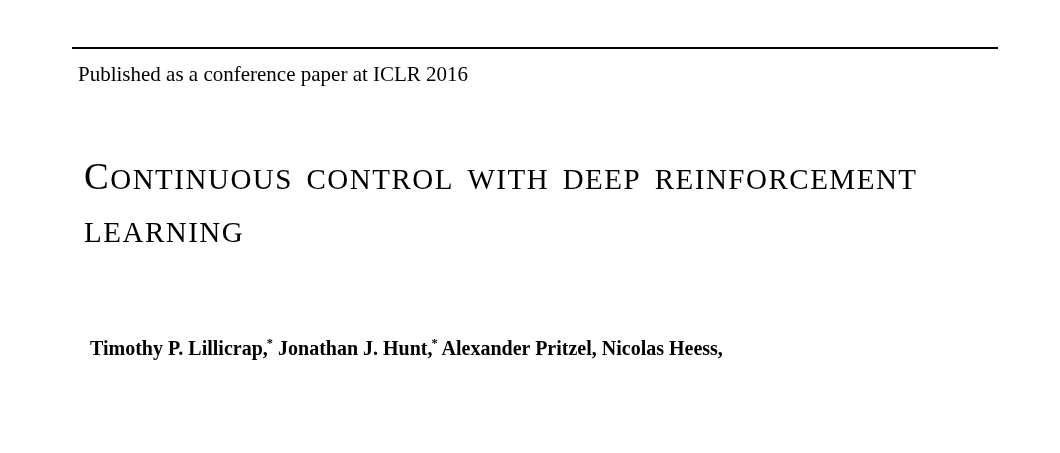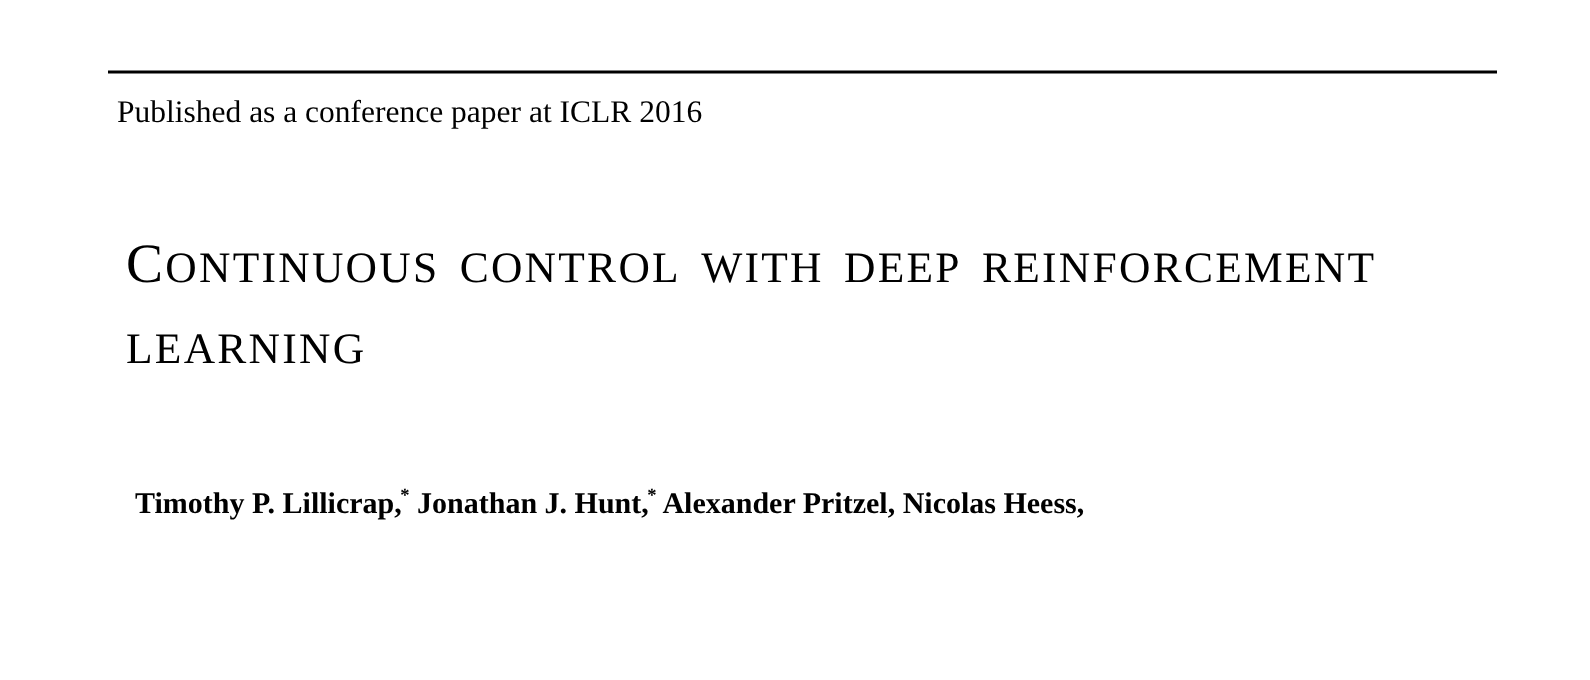--- a/index.html
+++ b/index.html
@@ -47,21 +47,21 @@
   .paper-title .sc-big   { font-size: 37px; }
   .paper-title .sc-small { font-size: 29px; }
   .author-block {
     position: absolute;
     left: 90px;
     top: 274px;
     line-height: 25px;
     font-size: 20px;
     white-space: pre;
   }
-  .author-line { font-weight: bold; }
+  .author-line { font-weight: bold; margin-top: 12px; }
   .author-line sup {
     font-size: 62%;
     vertical-align: super;
     line-height: 0;
     margin-left: -1px;
   }
 </style>
 </head>
 <body>
 

